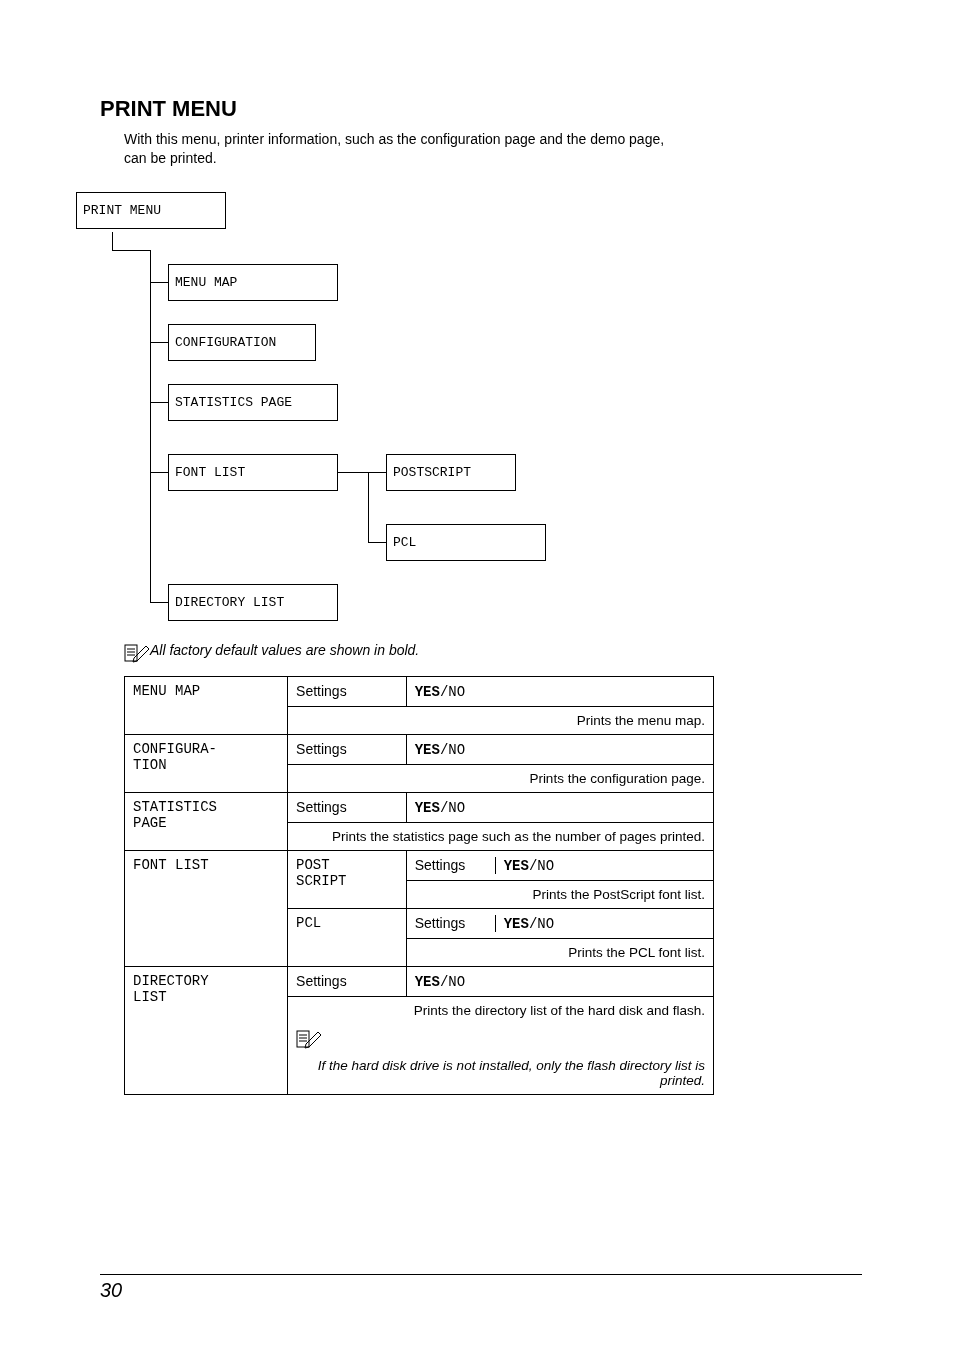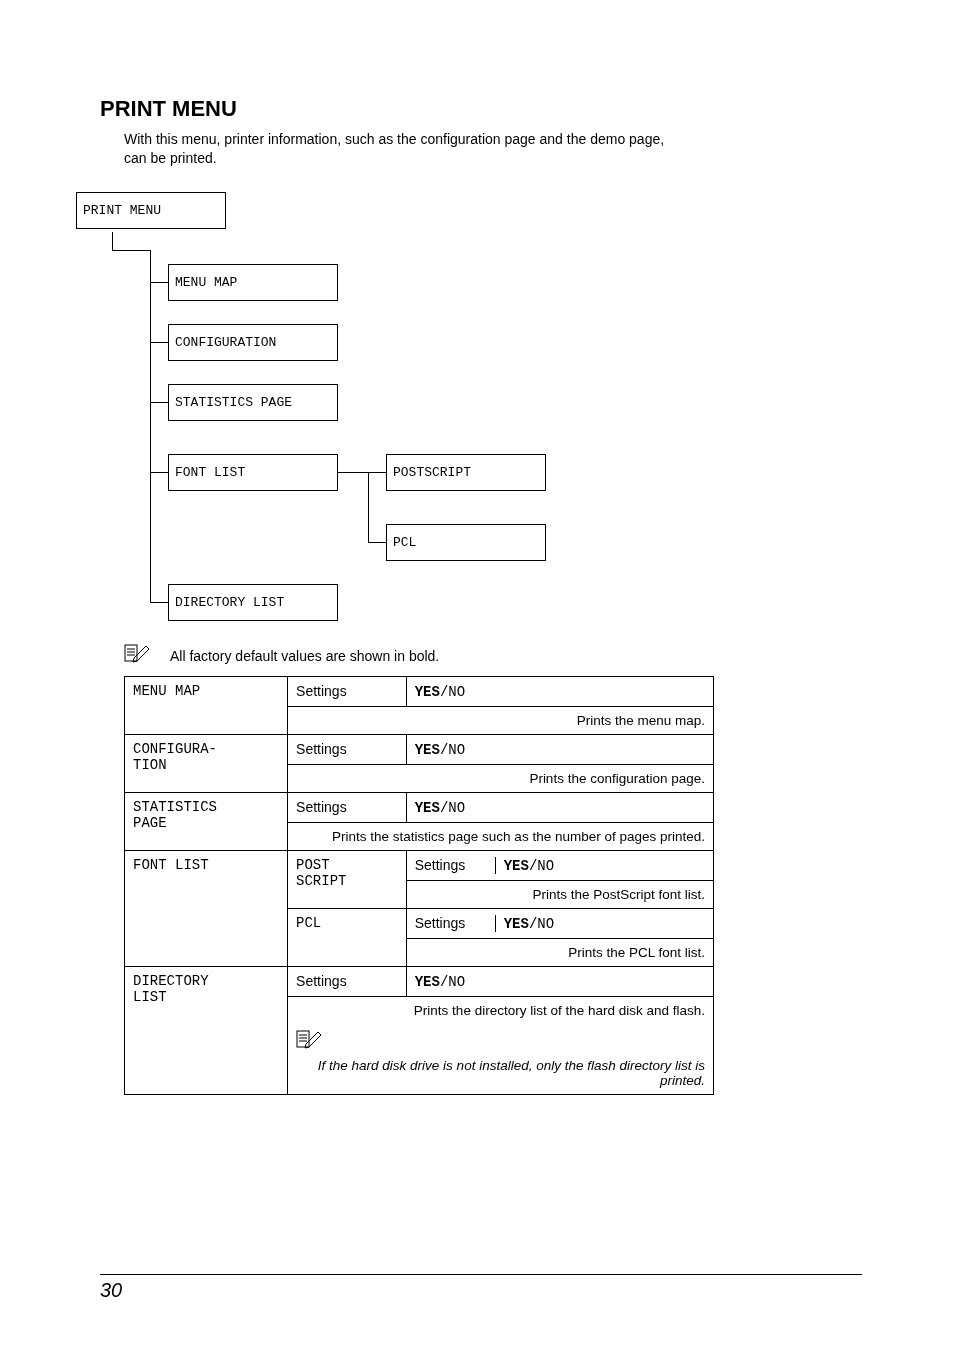--- a/index.html
+++ b/index.html
@@ -45,23 +45,24 @@
     padding: 10px 6px;
     box-sizing: border-box;
   }
   .line {
     position: absolute;
     background: #000;
   }
   
   .note {
     display: flex;
-    align-items: flex-end;
-    gap: 20px;
+    align-items: flex-start;
+    gap: 0;
     margin: 0 0 12px 24px;
+    font-style: italic;
     font-size: 14px;
   }
   .note svg { flex: 0 0 auto; }
   
   table.settings {
     border-collapse: collapse;
     width: 590px;
     margin-left: 24px;
     font-size: 14px;
   }
@@ -124,33 +125,33 @@
     <div class="line" style="left:36px;top:40px;width:1px;height:18px;"></div>
 
     <div class="line" style="left:36px;top:58px;width:38px;height:1px;"></div>
 
     <div class="line" style="left:74px;top:58px;width:1px;height:352px;"></div>
 
     <div class="line" style="left:74px;top:90px;width:18px;height:1px;"></div>
     <div class="node" style="left:92px;top:72px;width:170px;">MENU MAP</div>
 
     <div class="line" style="left:74px;top:150px;width:18px;height:1px;"></div>
-    <div class="node" style="left:92px;top:132px;width:170px;">CONFIGURATION</div>
+    <div class="node" style="left:92px;top:132px;width:148px;">CONFIGURATION</div>
 
     <div class="line" style="left:74px;top:210px;width:18px;height:1px;"></div>
     <div class="node" style="left:92px;top:192px;width:170px;">STATISTICS PAGE</div>
 
     <div class="line" style="left:74px;top:280px;width:18px;height:1px;"></div>
     <div class="node" style="left:92px;top:262px;width:170px;">FONT LIST</div>
 
     <div class="line" style="left:262px;top:280px;width:30px;height:1px;"></div>
     <div class="line" style="left:292px;top:280px;width:1px;height:70px;"></div>
 
     <div class="line" style="left:292px;top:280px;width:18px;height:1px;"></div>
-    <div class="node" style="left:310px;top:262px;width:160px;">POSTSCRIPT</div>
+    <div class="node" style="left:310px;top:262px;width:130px;">POSTSCRIPT</div>
 
     <div class="line" style="left:292px;top:350px;width:18px;height:1px;"></div>
     <div class="node" style="left:310px;top:332px;width:160px;">PCL</div>
 
     <div class="line" style="left:74px;top:410px;width:18px;height:1px;"></div>
     <div class="node" style="left:92px;top:392px;width:170px;">DIRECTORY LIST</div>
   </div>
 
   <div class="note">
     <svg width="26" height="22" viewBox="0 0 26 22">

